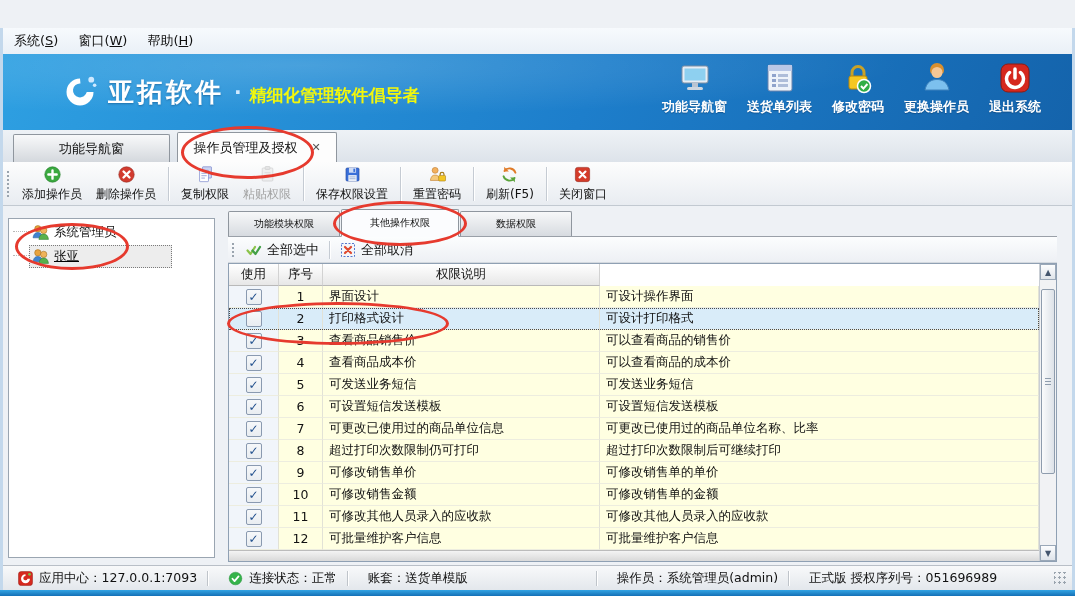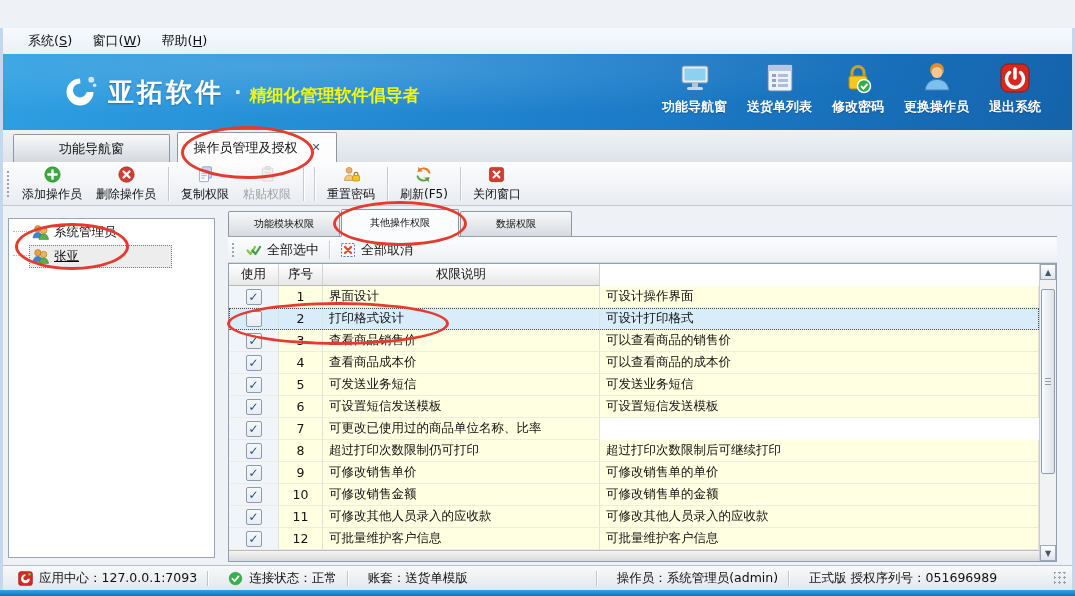--- a/index.html
+++ b/index.html
@@ -21,21 +21,21 @@
     box-shadow:inset 0 0 0 1px rgba(255,255,255,.65);
     display:flex;align-items:center;justify-content:center;}
   .wc-min .g{width:10px;height:3px;background:#2e4a68;border-radius:1px;margin-top:5px;}
   .wc-max .g{width:8px;height:7px;border:2px solid #2e4a68;border-top-width:3px;background:#eef3f9;}
   .wc-close{background:linear-gradient(#f0a392,#d8583e 45%,#b43a22);border-color:#701d0e;}
   .wc-close .g::before{content:"✕";color:#fff;font-size:11px;font-weight:bold;line-height:1;
     text-shadow:0 1px 1px rgba(0,0,0,.4);}
 
   
   .menubar{position:absolute;left:0;top:28px;right:0;height:26px;
-    background:linear-gradient(#f7fafd,#eaf0f7);display:flex;align-items:center;padding-left:18px;}
+    background:linear-gradient(#f7fafd,#eaf0f7);display:flex;align-items:center;padding-left:4px;}
   .menu-item{font-size:13px;color:#111;padding:0 10px;line-height:26px;cursor:default;}
 
   
   .bluehead{position:absolute;left:0;top:54px;right:0;height:76px;
     background:linear-gradient(115deg,#2ea0e2 0%,#1d7ecb 55%,#1463ab 100%);}
   .bluehead::after{content:"";position:absolute;inset:0;
     background:radial-gradient(ellipse at 28% 15%,rgba(255,255,255,.16),transparent 55%);}
   .brand{position:absolute;left:62px;top:20px;display:flex;align-items:center;z-index:2;}
   .brand .icon{width:36px;height:36px;}
   .brand-name{font-size:26px;font-weight:bold;color:#fff;letter-spacing:3px;margin-left:10px;
@@ -291,20 +291,32 @@
         <span class="icon" style="width: 19px; height: 19px;">
           <svg viewBox="0 0 32 32">
             <rect x="7" y="5" width="18" height="22" rx="1.5" fill="#e7e7e7" stroke="#9a9a9a"></rect>
             <rect x="12" y="2.5" width="8" height="5" rx="1" fill="#cfcfcf" stroke="#9a9a9a"></rect>
             <path d="M11 13h10M11 17h10M11 21h7" stroke="#bdbdbd" stroke-width="1.6"></path>
           </svg>
         </span>
         <div class="tb-label">粘贴权限</div>
       </div>
       <div class="tb-sep"></div>
+      <div class="tb-btn">
+        <span class="icon" style="width: 19px; height: 19px;">
+          <svg viewBox="0 0 32 32">
+            <rect x="5" y="5" width="22" height="22" rx="2" fill="#3a6fd8" stroke="#24479c"></rect>
+            <rect x="10" y="5" width="12" height="8" fill="#cfdcf5"></rect>
+            <rect x="17.5" y="6.2" width="3" height="5.5" fill="#3a6fd8"></rect>
+            <rect x="9" y="17" width="14" height="10" fill="#e9eef8"></rect>
+            <path d="M11 20h10M11 23h10" stroke="#9db3d8" stroke-width="1.5"></path>
+          </svg>
+        </span>
+        <div class="tb-label">保存权限设置</div>
+      </div>
       <div class="tb-sep"></div>
       <div class="tb-btn">
         <span class="icon" style="width: 19px; height: 19px;">
           <svg viewBox="0 0 32 32">
             <circle cx="12" cy="9" r="5" fill="#f2b05e" stroke="#c07c2c"></circle>
             <path d="M4 26c1-7 4-9 8-9s7 2 8 9z" fill="#f5c97b" stroke="#c07c2c"></path>
             <path d="M20.5 18v-2.5a3.2 3.2 0 0 1 6.4 0V18" stroke="#a87c1a" stroke-width="2" fill="none"></path>
             <rect x="18" y="17.5" width="11.5" height="9.5" rx="1.5" fill="#f3c623" stroke="#a87c1a"></rect>
           </svg>
         </span>
@@ -448,20 +460,21 @@
                 </div>
                 <div class="tcell c-no">6</div>
                 <div class="tcell c-name">可设置短信发送模板</div>
                 <div class="tcell c-desc">可设置短信发送模板</div>
               </div>
               <div class="trow">
                 <div class="tcell c-check">
                   <span class="cb checked"></span>
                 </div>
                 <div class="tcell c-no">7</div>
+                <div class="tcell c-name">可更改已使用过的商品单位信息</div>
                 <div class="tcell c-desc">可更改已使用过的商品单位名称、比率</div>
               </div>
               <div class="trow">
                 <div class="tcell c-check">
                   <span class="cb checked"></span>
                 </div>
                 <div class="tcell c-no">8</div>
                 <div class="tcell c-name">超过打印次数限制仍可打印</div>
                 <div class="tcell c-desc">超过打印次数限制后可继续打印</div>
               </div>

